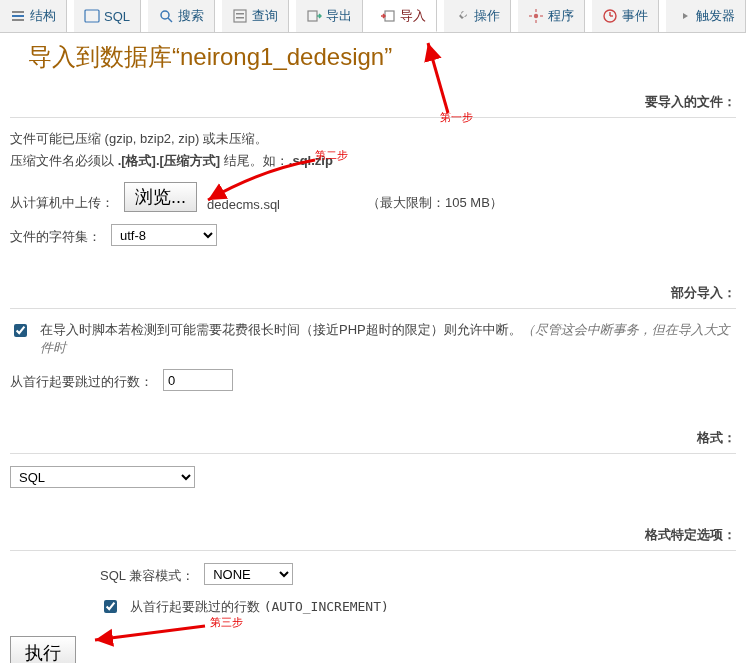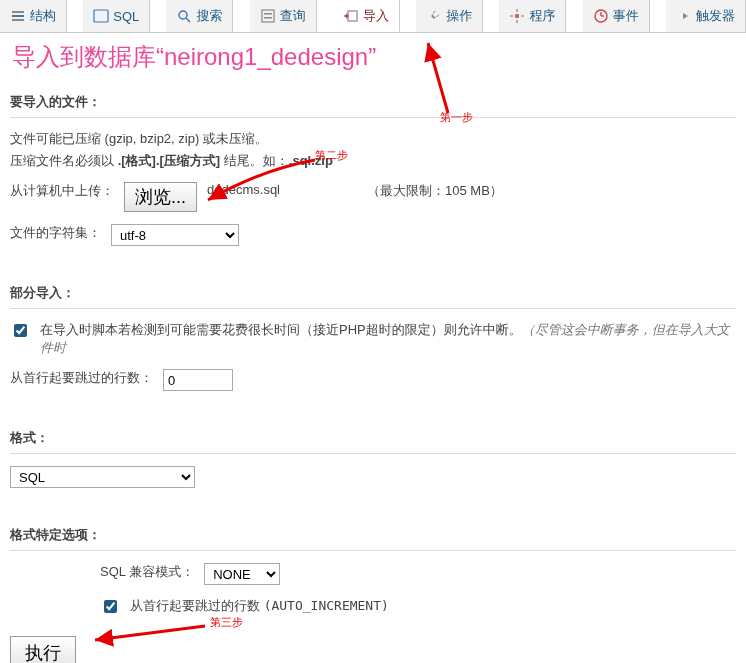--- a/index.html
+++ b/index.html
@@ -37,37 +37,38 @@
   .tab-icon {
     width: 16px;
     height: 16px;
     display: inline-flex;
     align-items: center;
     justify-content: center;
   }
   
   .page-title {
     font-size: 24px;
-    color: #ec4899;
-    padding: 8px 12px 14px 12px;
+    color: #a16207;
+    padding: 8px 12px 14px 28px;
     font-weight: normal;
   }
   
   .section {
     padding: 0 10px;
   }
   .section-heading {
     font-weight: bold;
     color: #444;
     padding: 6px 0;
     border-bottom: 1px solid #ddd;
     margin-bottom: 12px;
+    text-align: right;
   }
   .para { margin: 4px 0; }
-  .row { margin: 12px 0; display:flex; align-items:flex-start; gap:10px;}
+  .row { margin: 12px 0; display:flex; align-items:flex-end; gap:10px;}
   .btn {
     border: 1px solid #999;
     background: linear-gradient(#fff,#e5e5e5);
     padding: 2px 10px;
     cursor: pointer;
     font-size: 18px;
   }
   select, input[type="text"] {
     border: 1px solid #aaa;
     background: #fff;
@@ -124,20 +125,29 @@
   </div>
   <div class="tab">
     <span class="tab-icon">
           <svg width="16" height="16">
             <rect x="2" y="2" width="12" height="12" fill="none" stroke="#888" stroke-width="1.2"></rect>
             <rect x="4" y="5" width="8" height="1.5" fill="#888"></rect>
             <rect x="4" y="9" width="8" height="1.5" fill="#888"></rect>
           </svg>
         </span>
     <span>查询</span>
+  </div>
+  <div class="tab">
+    <span class="tab-icon">
+          <svg width="16" height="16">
+            <rect x="2" y="3" width="9" height="10" fill="none" stroke="#888" stroke-width="1.2"></rect>
+            <path d="M11 8 L15 8 M13 6 L15 8 L13 10" fill="none" stroke="#4a8" stroke-width="1.5"></path>
+          </svg>
+        </span>
+    <span>导出</span>
   </div>
   <div class="tab active">
     <span class="tab-icon">
           <svg width="16" height="16">
             <rect x="5" y="3" width="9" height="10" fill="none" stroke="#888" stroke-width="1.2"></rect>
             <path d="M1 8 L5 8 M3 6 L5 8 L3 10" fill="none" stroke="#c44" stroke-width="1.5"></path>
           </svg>
         </span>
     <span>导入</span>
   </div>
@@ -214,21 +224,21 @@
     <span>压缩文件名必须以 </span><b>.[格式].[压缩方式]</b><span> 结尾。如：</span><b>.sql.zip</b>
   </div>
   <div class="row">
     <span>从计算机中上传：</span>
     <button class="btn">浏览...</button>
     <span style="width:90px;">dedecms.sql</span>
     <span style="margin-left:60px;">（最大限制：105 MB）</span>
   </div>
   <div class="row">
     <span>文件的字符集：</span>
-    <select style="width:128px;">
+    <select style="width:106px;">
       <option>utf-8</option>
     </select>
   </div>
 </div>
 
 <div class="gap"></div>
 
 <div class="section">
   <div class="section-heading">部分导入：</div>
   <div class="row" style="align-items:flex-start;">
@@ -253,21 +263,21 @@
     </select>
   </div>
 </div>
 
 <div class="gap"></div>
 
 <div class="section">
   <div class="section-heading">格式特定选项：</div>
   <div class="row" style="margin-left:90px;">
     <span>SQL 兼容模式：</span>
-    <select style="width:76px;">
+    <select style="width:89px;">
       <option>NONE</option>
     </select>
   </div>
   <div class="row" style="margin-left:90px;">
     <input type="checkbox" checked="" style="">
     <span>
       <span>从首行起要跳过的行数 </span><span style="font-family:monospace;">(AUTO_INCREMENT)</span>
     </span>
   </div>
 </div>

